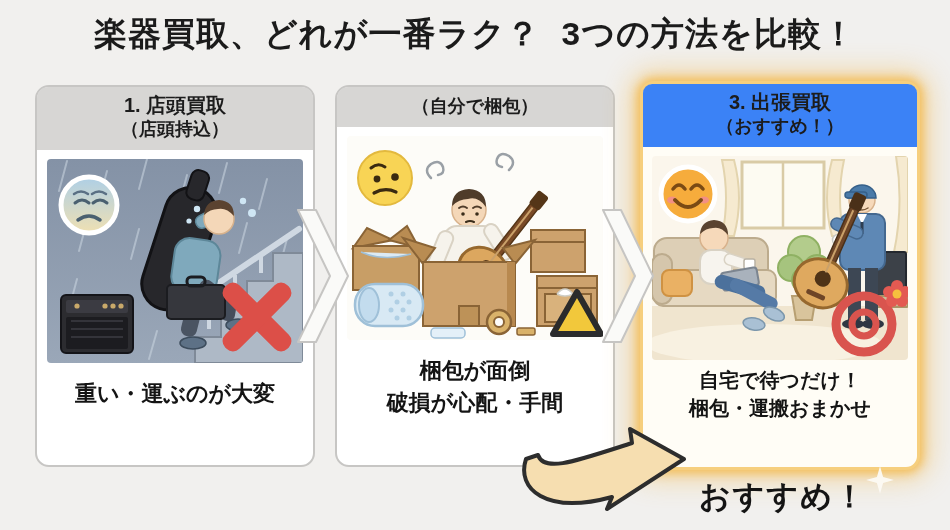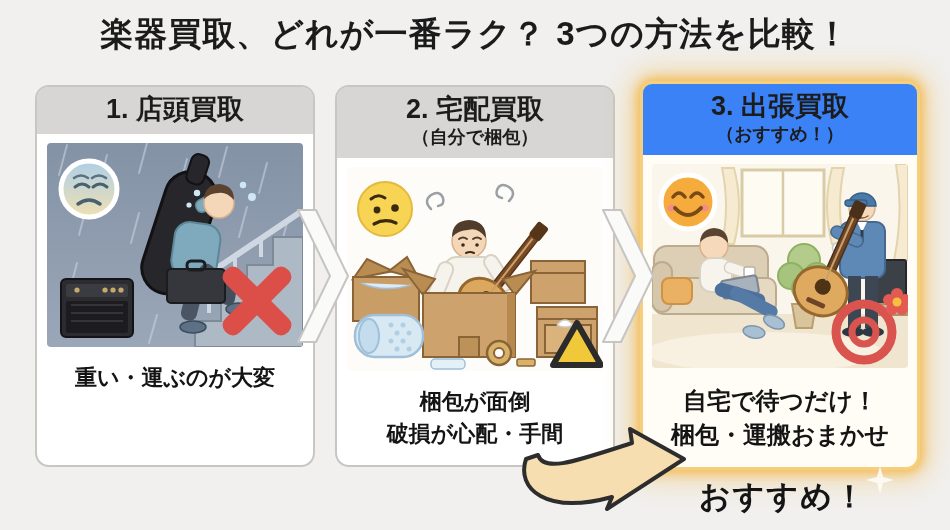--- a/index.html
+++ b/index.html
@@ -3,50 +3,50 @@
 <meta charset="utf-8">
 <style>
   html,body{margin:0;padding:0;}
   body{
     width:950px;height:530px;position:relative;overflow:hidden;
     background:#f1f0ee;
     font-family:"Liberation Sans","DejaVu Sans",sans-serif;
   }
   .page-title{
     position:absolute;top:12px;left:0;width:950px;text-align:center;
-    font-size:33px;font-weight:900;color:#1b1b1b;letter-spacing:1px;
+    font-size:33px;font-weight:900;color:#1b1b1b;letter-spacing:1px;font-family:Liberation Mono, monospace;
   }
   .panel{
     position:absolute;top:85px;width:280px;height:382px;
     background:#ffffff;border:2px solid #c7c6c4;border-radius:14px;
     box-sizing:border-box;
   }
   .panel.p1{left:35px;}
   .panel.p2{left:335px;}
   .panel.p3{
     left:640px;top:81px;height:389px;background:#fffdf6;
     border:3px solid #f6cf7e;
     box-shadow:0 0 10px 3px rgba(243,185,74,.85),0 0 26px 10px rgba(243,185,74,.45);
   }
   .panel-header{
     border-radius:11px 11px 0 0;text-align:center;padding:7px 0 9px;
   }
   .p1 .panel-header,.p2 .panel-header{background:#d7d6d4;}
   .p3 .panel-header{background:#3b82f6;border-radius:9px 9px 0 0;}
-  .panel-title{font-size:27px;font-weight:800;color:#1c1c1c;line-height:1.15;}
+  .panel-title{font-size:20px;font-weight:800;color:#1c1c1c;line-height:1.15;}
   .panel-subtitle{font-size:18px;font-weight:700;color:#1c1c1c;}
   .illus{
     width:256px;height:204px;margin:9px auto 0;border-radius:4px;
     position:relative;overflow:hidden;display:block;
   }
   .caption{
     text-align:center;font-weight:800;color:#141414;margin-top:15px;
   }
   .p1 .caption,.p2 .caption{font-size:22px;line-height:1.45;}
-  .p3 .caption{font-size:24px;line-height:1.4;margin-top:16px;}
+  .p3 .caption{font-size:20px;line-height:1.4;margin-top:6px;}
   .chevron{position:absolute;top:208px;}
   .chevron.c1{left:296px;}
   .chevron.c2{left:601px;}
   .recommend-arrow{position:absolute;left:512px;top:425px;z-index:5;}
   .recommend-label{
     position:absolute;left:640px;top:476px;width:286px;text-align:center;
     font-size:31px;font-weight:700;color:#141414;z-index:4;letter-spacing:2px;
   }
   .sparkle{
     position:absolute;left:866px;top:466px;width:28px;height:28px;
@@ -55,20 +55,21 @@
   }
 </style>
 </head>
 <body>
 
 <div class="page-title">楽器買取、どれが一番ラク？ 3つの方法を比較！</div>
 
 <div class="panel p1">
   <div class="panel-header">
     <div class="panel-title">1. 店頭買取</div>
+    <div class="panel-subtitle">（店頭持込）</div>
   </div>
   <svg class="illus" viewBox="0 0 256 204" aria-label="雨の中、ギターケースとアンプを抱えて階段を上る男性">
     <defs>
       <linearGradient id="sky1" x1="0" y1="0" x2="0" y2="1">
         <stop offset="0" stop-color="#8492a6"></stop>
           <stop offset="1" stop-color="#9aa7b8"></stop>
       </linearGradient>
       <linearGradient id="sadg" x1="0" y1="0" x2="0" y2="1">
         <stop offset="0" stop-color="#aecfe6"></stop>
           <stop offset="1" stop-color="#efe0b2"></stop>
@@ -145,21 +146,20 @@
       <rect x="-44" y="-10" width="88" height="20" rx="9" transform="rotate(-45)" fill="#dc4f48"></rect>
     </g>
   </svg>
   <div class="caption">
     <div>重い・運ぶのが大変</div>
   </div>
 </div>
 
 <div class="panel p2">
   <div class="panel-header">
-    <div class="panel-title">2. 宅配買取</div>
     <div class="panel-subtitle">（自分で梱包）</div>
   </div>
   <svg class="illus" viewBox="0 0 256 204" aria-label="段ボールに囲まれてギターを自分で梱包する男性">
     <rect x="0" y="0" width="256" height="204" fill="#fdfcf8"></rect>
     <g stroke="#9aa0a6" stroke-width="2.5" fill="none" stroke-linecap="round">
       <path d="M84,42 q-8,-8 0,-14 q9,-5 12,3 q2,7 -5,8"></path>
       <path d="M162,34 q8,-8 0,-14 q-9,-5 -12,3 q-2,7 5,8"></path>
     </g>
     <g>
       <circle cx="122" cy="74" r="17" fill="#f4d7b8" stroke="#d8b28c" stroke-width="1.5"></circle>

